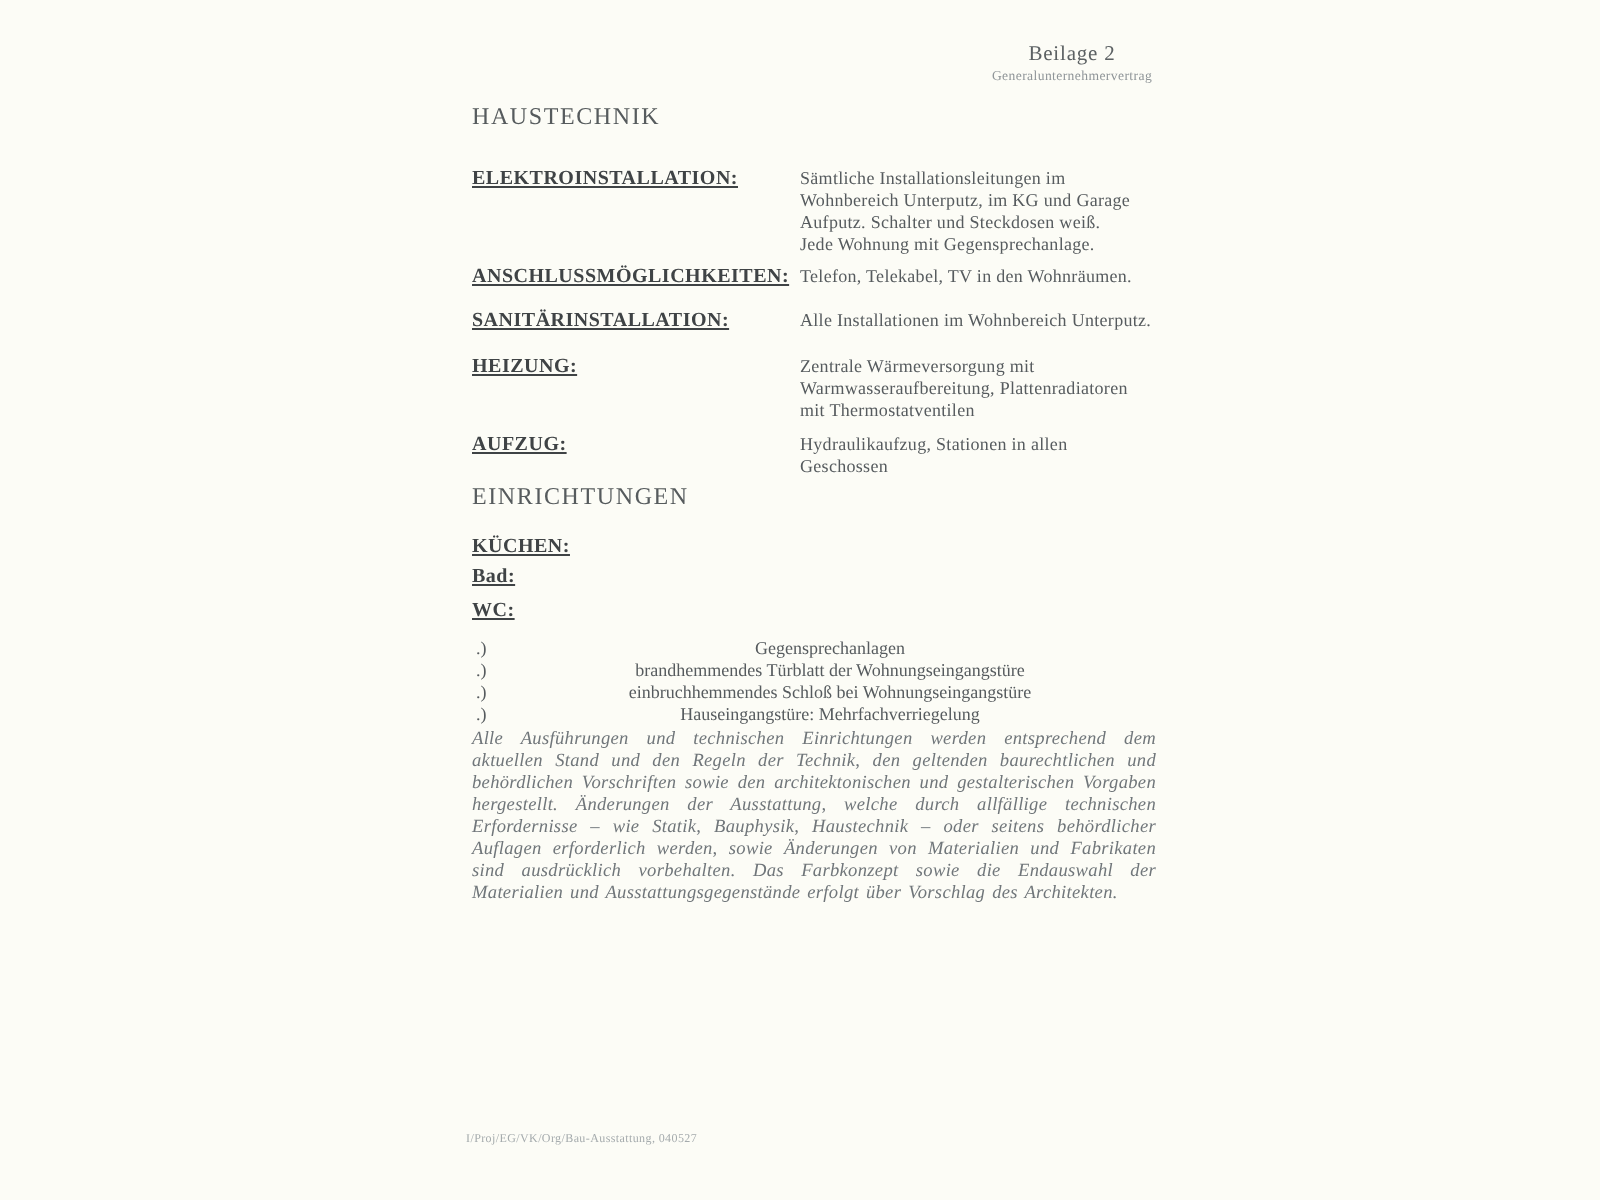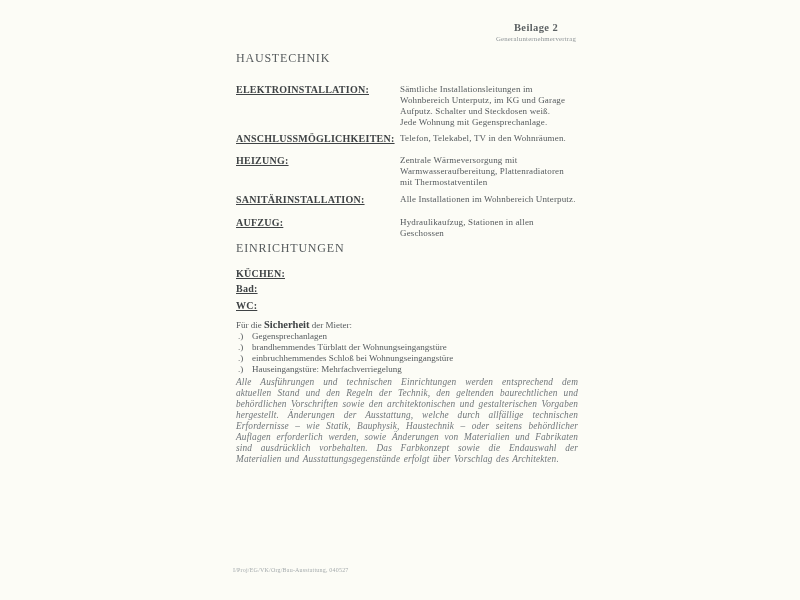--- a/index.html
+++ b/index.html
@@ -6,21 +6,21 @@
   body {
     width: 800px; height: 600px;
     background: #fcfcf6;
     font-family: "Liberation Serif", serif;
     color: #53585a;
     overflow: hidden;
   }
   .doc-page { position: relative; width: 800px; height: 600px; }
 
   .header-block { position: absolute; top: 22px; left: 451px; width: 170px; text-align: center; }
-  .header-title { font-size: 10.5px; color: #5c6163; letter-spacing: 0.4px; font-weight: bold; }
+  .header-title { font-size: 10.5px; color: #5c6163; letter-spacing: 0.4px; }
   .header-subtitle { font-size: 6.8px; color: #8f9598; margin-top: 2px; letter-spacing: 0.2px; }
 
   .content { position: absolute; left: 236px; top: 53px; width: 342px; }
 
   .section-title {
     font-size: 12px; letter-spacing: 0.8px; color: #565b5d;
     line-height: 11px; margin: 0 0 20px 0;
   }
   .section-title.mid { margin: 0 0 14px 0; }
 
@@ -37,21 +37,21 @@
   }
 
   .mb4 { margin-bottom: 4px; }  .mb5 { margin-bottom: 5px; }
   .mb6 { margin-bottom: 6px; }  .mb8 { margin-bottom: 8px; }
   .mb11 { margin-bottom: 11px; } .mb12 { margin-bottom: 12px; }
 
   .security-intro { font-size: 9px; line-height: 12px; color: #565b5e; }
   .security-intro .bold-word { font-weight: bold; font-size: 10.5px; color: #3f4345; }
   .security-item { display: flex; font-size: 9px; line-height: 11px; color: #565b5e; }
   .security-marker { flex: 0 0 14px; padding-left: 2px; }
-  .security-text { flex: 1 1 auto; }
+  .security-text { flex: 1 1 auto; text-align: center; }
 
   .legal-paragraph {
     margin-top: 2px;
     font-style: italic; font-size: 9.3px; line-height: 11px;
     text-align: justify; color: #70767a; letter-spacing: 0.15px; word-spacing: 1px;
   }
 
   .footer-line {
     position: absolute; left: 233px; top: 567px;
     font-size: 6px; color: #a5abad; letter-spacing: 0.2px;
@@ -77,30 +77,30 @@
 Wohnbereich Unterputz, im KG und Garage
 Aufputz. Schalter und Steckdosen weiß.
 Jede Wohnung mit Gegensprechanlage.</div>
     </div>
 
     <div class="spec-row mb11">
       <div class="spec-label">ANSCHLUSSMÖGLICHKEITEN:</div>
       <div class="spec-value">Telefon, Telekabel, TV in den Wohnräumen.</div>
     </div>
 
+    <div class="spec-row mb12">
+      <div class="spec-label">SANITÄRINSTALLATION:</div>
+      <div class="spec-value">Alle Installationen im Wohnbereich Unterputz.</div>
+    </div>
+
     <div class="spec-row mb6">
       <div class="spec-label">HEIZUNG:</div>
       <div class="spec-value">Zentrale Wärmeversorgung mit
 Warmwasseraufbereitung, Plattenradiatoren
 mit Thermostatventilen</div>
-    </div>
-
-    <div class="spec-row mb12">
-      <div class="spec-label">SANITÄRINSTALLATION:</div>
-      <div class="spec-value">Alle Installationen im Wohnbereich Unterputz.</div>
     </div>
 
     <div class="spec-row mb4">
       <div class="spec-label">AUFZUG:</div>
       <div class="spec-value">Hydraulikaufzug, Stationen in allen
 Geschossen</div>
     </div>
 
     <div class="section-title mid">EINRICHTUNGEN</div>
 
@@ -109,21 +109,20 @@
     </div>
 
     <div class="spec-row mb6">
       <div class="spec-label">Bad:</div>
     </div>
 
     <div class="spec-row mb8">
       <div class="spec-label">WC:</div>
     </div>
 
-    <div class="security-intro"><span>Für die </span><span class="bold-word">Sicherheit</span><span> der Mieter:</span></div>
 
     <div class="security-item">
       <span class="security-marker">.)</span>
       <span class="security-text">Gegensprechanlagen</span>
     </div>
     <div class="security-item">
       <span class="security-marker">.)</span>
       <span class="security-text">brandhemmendes Türblatt der Wohnungseingangstüre</span>
     </div>
     <div class="security-item">

